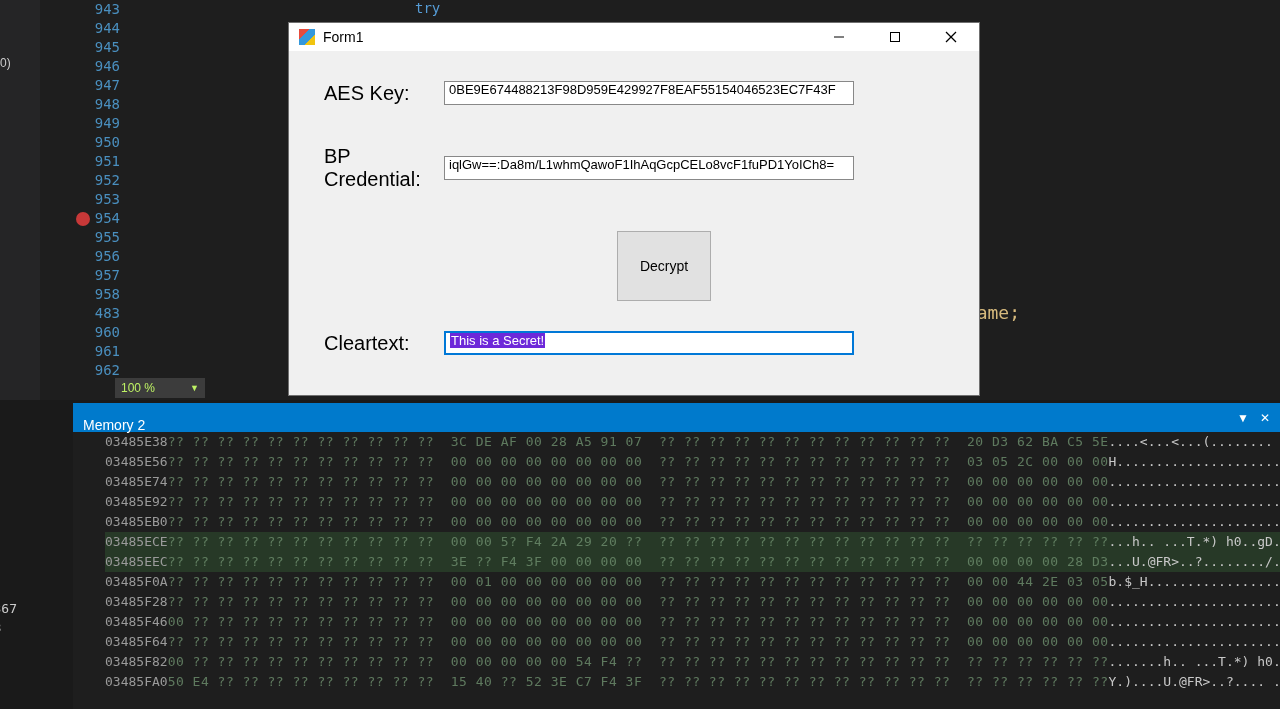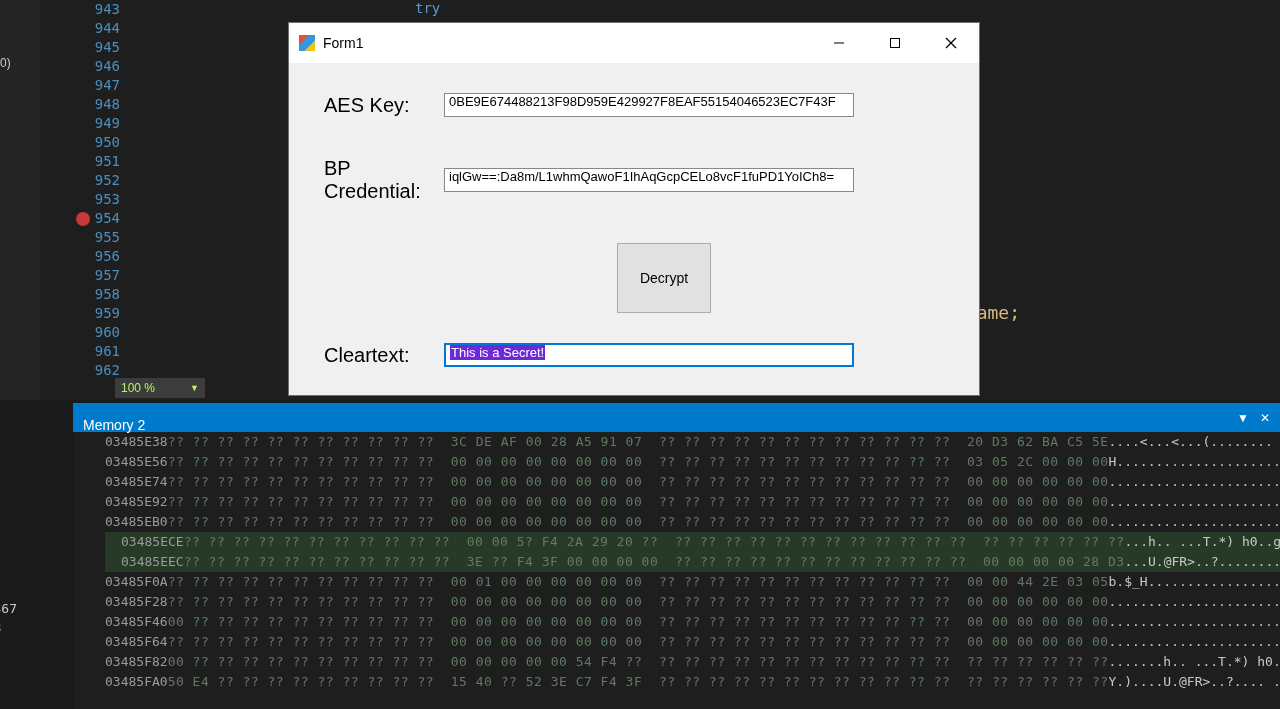--- a/index.html
+++ b/index.html
@@ -87,21 +87,21 @@
 
 .dialog {
   position: absolute;
   left: 288px; top: 22px;
   width: 692px;
   height: 374px;
   background: #f0f0f0;
   border: 1px solid #707070;
 }
 .titlebar {
-  height: 40px;
+  height: 28px;
   background: #fff;
   display: flex;
   align-items: center;
   padding-left: 10px;
 }
 .titlebar-icon {
   width: 16px; height: 16px;
   background: linear-gradient(135deg, #e74c3c 33%, #3498db 33% 66%, #f1c40f 66%);
   margin-right: 8px;
 }
@@ -191,21 +191,21 @@
   font-size: 13px;
   line-height: 20px;
   color: #6fa66f;
   padding-left: 32px;
   position: relative;
 }
 .mem-row { display: flex; white-space: pre; }
 .mem-addr { color: #9a9a9a; width: 90px; }
 .mem-hex { color: #6a8a6a; flex: 0 0 795px; letter-spacing: 0.5px; opacity: 0.85; }
 .mem-ascii { color: #c8c8c8; flex: 1; }
-.mem-hl { background: rgba(68,138,68,0.25); padding-left: 16px; }
+.mem-hl { background: rgba(68,138,68,0.25); }
 
 
 .watch-left {
   position: absolute;
   left: 0;
   top: 560px;
   width: 70px;
   color: #ccc;
   font-size: 13px;
   font-family: Consolas, monospace;
@@ -231,21 +231,21 @@
     <div class="ln">949</div>
     <div class="ln">950</div>
     <div class="ln">951</div>
     <div class="ln">952</div>
     <div class="ln">953</div>
     <div class="ln">954</div>
     <div class="ln">955</div>
     <div class="ln">956</div>
     <div class="ln">957</div>
     <div class="ln">958</div>
-    <div class="ln">959</div>
+    <div class="ln">483</div>
     <div class="ln">960</div>
     <div class="ln">961</div>
     <div class="ln">962</div>
   </div>
   <div class="breakpoint-dot" style="top:212px"></div>
   <div class="code-text">
     <span class="kw" style="position:absolute;left:220px;top:0px">try</span>
   </div>
   <div class="code-snippet-right">ame;</div>
   <div class="zoom-bar">

